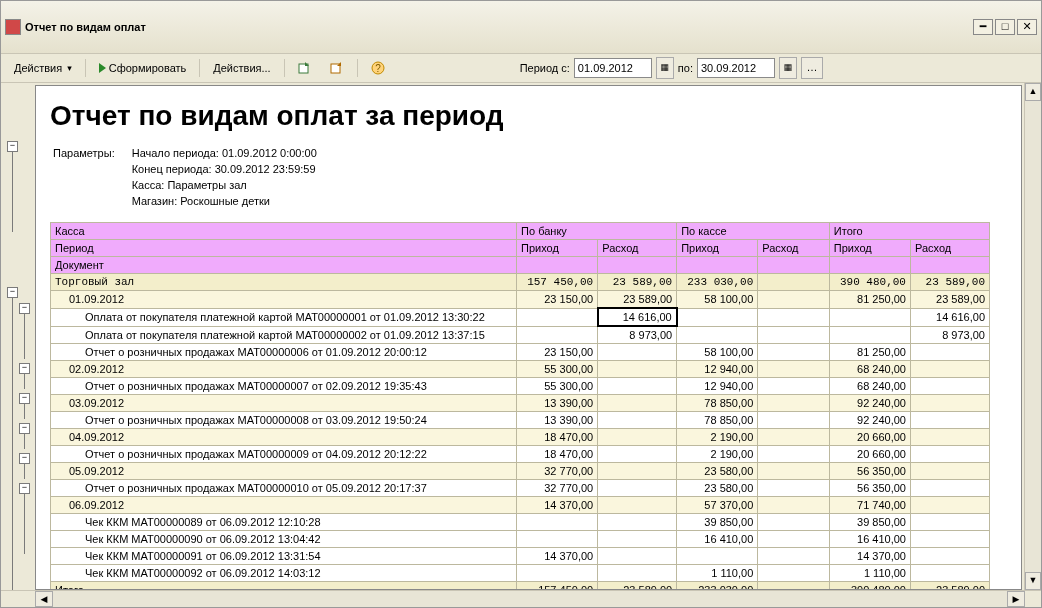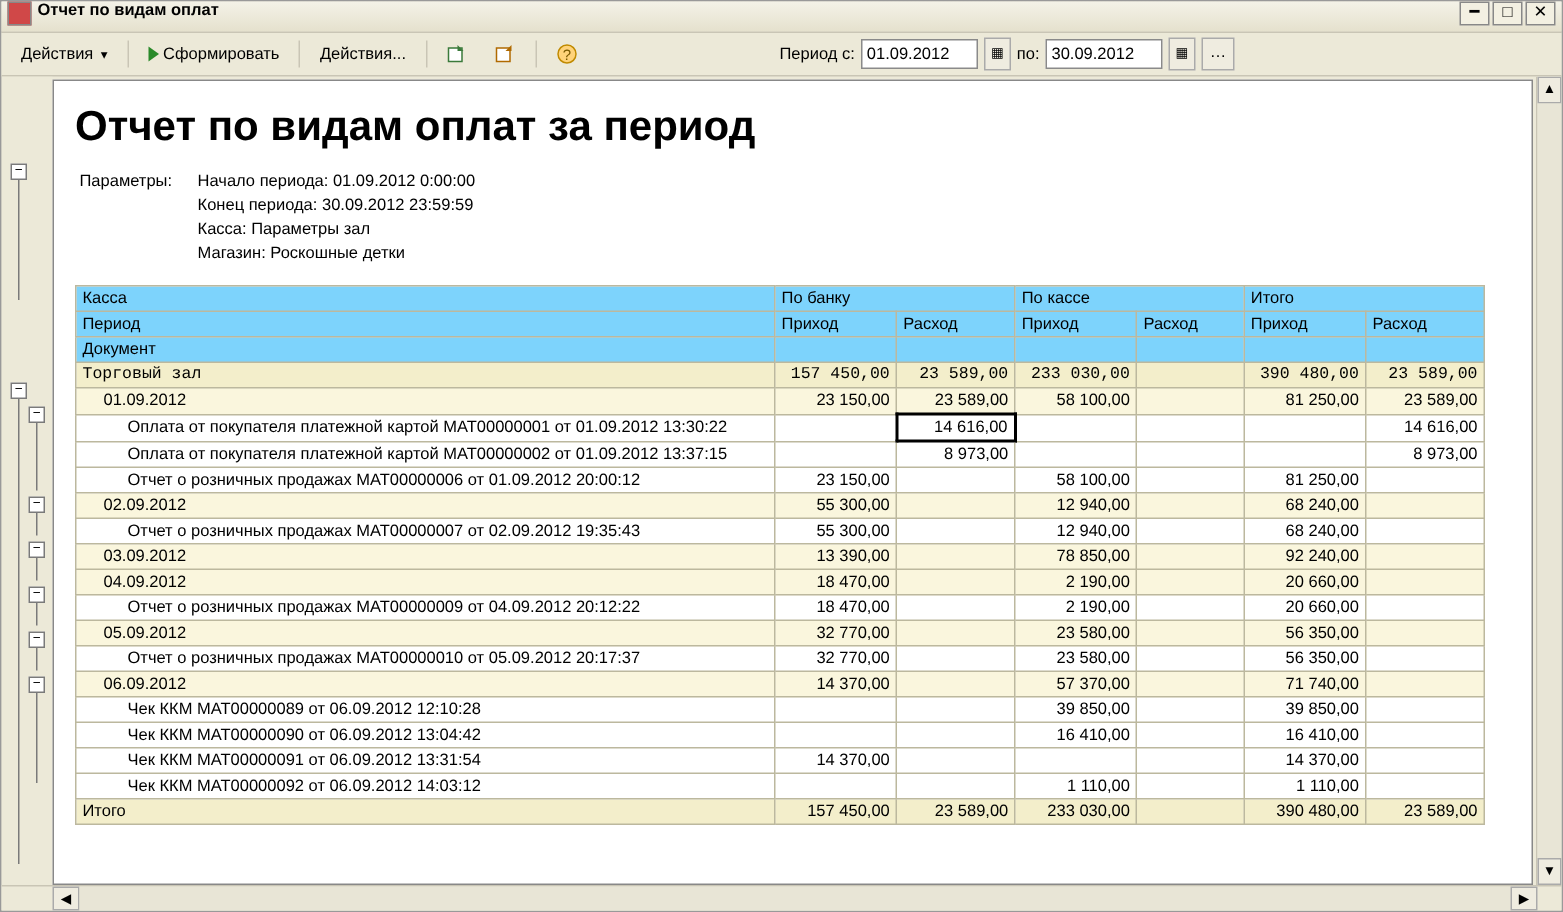--- a/index.html
+++ b/index.html
@@ -1,17 +1,17 @@
 <!DOCTYPE html>
 <html><head>
 <meta charset="utf-8">
 <style>
   html,body{margin:0;padding:0;font-family:Tahoma,Arial,sans-serif;font-size:11px;color:#000;background:#ece9d8;}
   .window{width:1042px;height:608px;background:#ece9d8;position:relative;border:1px solid #999;box-sizing:border-box;display:flex;flex-direction:column;}
-  .titlebar{height:20px;background:linear-gradient(#f4f2e8,#e5e1cd);border-bottom:1px solid #c9c5b5;display:flex;align-items:flex-start;padding:0 4px;}
+  .titlebar{height:20px;background:linear-gradient(#f4f2e8,#e5e1cd);border-bottom:1px solid #c9c5b5;display:flex;align-items:center;padding:16px 4px;}
   .titlebar .ico{width:14px;height:14px;background:#d04848;border:1px solid #888;margin-right:4px;display:inline-block;}
   .titlebar .title{font-weight:bold;}
   .titlebar .spacer{flex:1;}
   .winbtn{width:18px;height:14px;border:1px solid #888;background:#f3f0e2;margin-left:2px;text-align:center;line-height:12px;font-size:11px;cursor:default;}
   .toolbar{height:28px;background:#ece9d8;border-bottom:1px solid #c9c5b5;display:flex;align-items:center;padding:0 6px;gap:4px;}
   .tb-btn{height:20px;padding:0 6px;border:1px solid transparent;display:flex;align-items:center;gap:3px;cursor:default;}
   .tb-sep{width:1px;height:18px;background:#c9c5b5;margin:0 2px;}
   .tb-arrow{font-size:9px;margin-left:2px;}
   .ico-play{width:0;height:0;border-left:7px solid #2a8a2a;border-top:5px solid transparent;border-bottom:5px solid transparent;}
   .ico-tool{width:14px;height:14px;display:inline-block;}
@@ -29,21 +29,21 @@
   .sb-track{flex:1;background:#e8e5d6;}
   .hscroll{height:16px;background:#ece9d8;border-top:1px solid #c9c5b5;display:flex;}
   .hscroll .sb-btn{width:16px;height:14px;}
   .hscroll .sb-track{flex:1;}
   .rpt-inner{padding:8px 14px;}
   h1{font-size:28px;font-weight:bold;margin:6px 0 10px 0;}
   .params{margin-bottom:10px;line-height:16px;}
   .params td{vertical-align:top;padding-right:14px;}
   table.grid{border-collapse:collapse;width:940px;}
   table.grid td,table.grid th{border:1px solid #bcb89e;padding:1px 4px;height:14px;font-size:11px;white-space:nowrap;}
-  .hd{background:#7dd3fc;}
+  .hd{background:#f0abfc;}
   .lvl0{background:#f3eecb;font-weight:normal;font-family:Liberation Mono, monospace;}
   .lvl1{background:#faf6dd;}
   .lvl2{background:#fff;}
   .num{text-align:right;}
   .total{background:#f3eecb;}
   .sel{border:2px solid #000 !important;}
   .indent1{padding-left:18px !important;}
   .indent2{padding-left:34px !important;}
 </style>
 </head>
@@ -239,20 +239,29 @@
               </tr>
               <tr class="lvl1">
                 <td class="indent1">03.09.2012</td>
                 <td class="num">13 390,00</td>
                 <td class="num"></td>
                 <td class="num">78 850,00</td>
                 <td class="num"></td>
                 <td class="num">92 240,00</td>
                 <td class="num"></td>
               </tr>
+              <tr class="lvl2">
+                <td class="indent2">Отчет о розничных продажах МАТ00000008 от 03.09.2012 19:50:24</td>
+                <td class="num">13 390,00</td>
+                <td class="num"></td>
+                <td class="num">78 850,00</td>
+                <td class="num"></td>
+                <td class="num">92 240,00</td>
+                <td class="num"></td>
+              </tr>
               <tr class="lvl1">
                 <td class="indent1">04.09.2012</td>
                 <td class="num">18 470,00</td>
                 <td class="num"></td>
                 <td class="num">2 190,00</td>
                 <td class="num"></td>
                 <td class="num">20 660,00</td>
                 <td class="num"></td>
               </tr>
               <tr class="lvl2">

